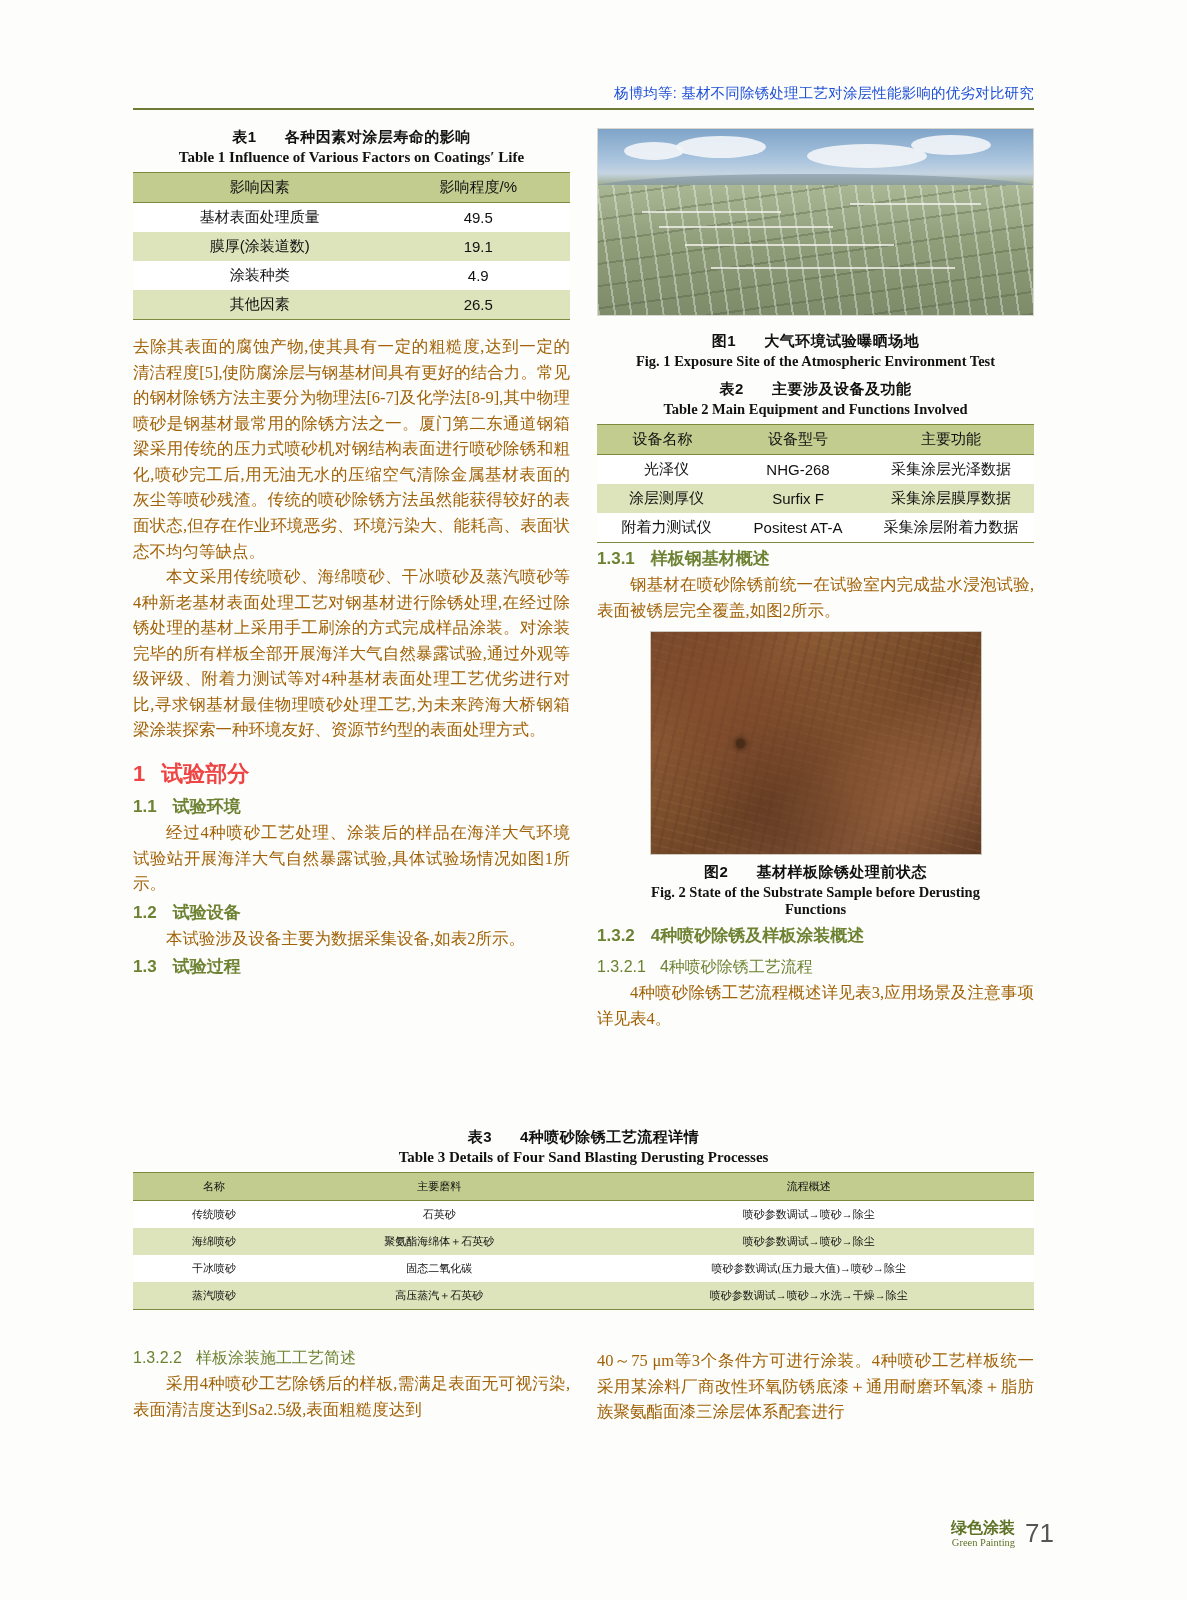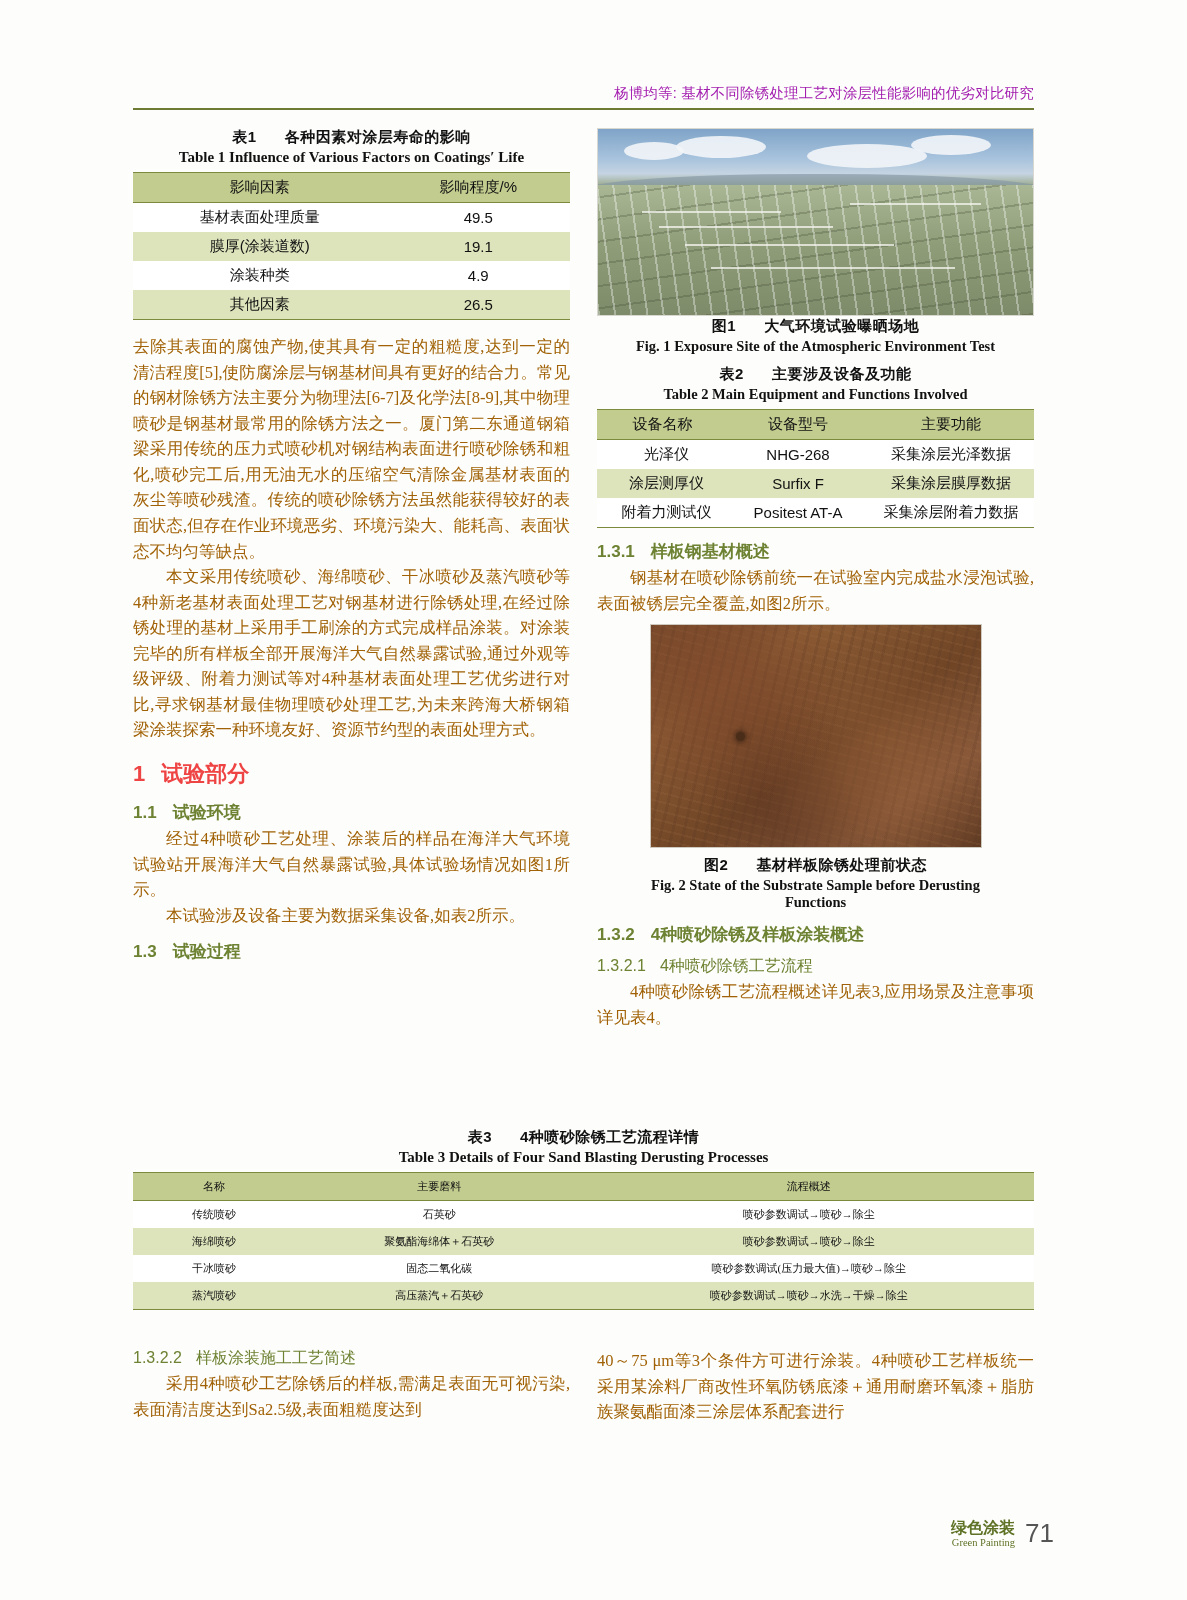--- a/index.html
+++ b/index.html
@@ -24,21 +24,21 @@
   }
   
   .runhead {
     position: absolute;
     left: 133px;
     top: 84px;
     width: 901px;
     text-align: right;
     font-size: 14.5px;
     font-family: "Liberation Sans", sans-serif;
-    color: #a21caf;
+    color: #1d4ed8;
     letter-spacing: 0.2px;
   }
   .runhead-rule {
     position: absolute;
     left: 133px;
     top: 108px;
     width: 901px;
     height: 1.6px;
     background: #6d7b34;
   }
@@ -111,21 +111,21 @@
     font-size: 22px;
     font-weight: bold;
     margin: 16px 0 6px 0;
   }
   h2.sec .num { margin-right: 16px; }
   h3.sub {
     font-family: "Liberation Sans", sans-serif;
     color: #6d8232;
     font-size: 17px;
     font-weight: bold;
-    margin: 12px 0 2px 0;
+    margin: 4px 0 2px 0;
   }
   h3.sub .num { margin-right: 16px; }
   h4.subsub {
     font-family: "Liberation Sans", sans-serif;
     color: #6d8232;
     font-size: 16px;
     font-weight: normal;
     margin: 10px 0 2px 0;
   }
   h4.subsub .num { margin-right: 14px; }
@@ -306,20 +306,23 @@
 
     <h2 class="sec">
       <span class="num">1</span><span>试验部分</span>
     </h2>
 
     <h3 class="sub">
       <span class="num">1.1</span><span>试验环境</span>
     </h3>
     <p class="body indent">经过4种喷砂工艺处理、涂装后的样品在海洋大气环境试验站开展海洋大气自然暴露试验,具体试验场情况如图1所示。</p>
 
+    <h3 class="sub">
+      <span class="num">1.2</span><span>试验设备</span>
+    </h3>
     <p class="body indent">本试验涉及设备主要为数据采集设备,如表2所示。</p>
 
     <h3 class="sub">
       <span class="num">1.3</span><span>试验过程</span>
     </h3>
   </div>
 
   <div class="col col-right">
 
     <div class="fig-img fig1">
@@ -329,21 +332,21 @@
       <div class="cloud" style="left:72%; top:3%;  width:80px; height:20px;"></div>
       <div class="hill"></div>
       <div class="ground"></div>
       <div class="rack" style="left:10%; top:44%; width:32%; height:2px;"></div>
       <div class="rack" style="left:14%; top:52%; width:40%; height:2px;"></div>
       <div class="rack" style="left:20%; top:62%; width:48%; height:2px;"></div>
       <div class="rack" style="left:26%; top:74%; width:56%; height:2px;"></div>
       <div class="rack" style="left:58%; top:40%; width:30%; height:2px;"></div>
     </div>
 
-    <div class="cn-cap" style="margin-top:1px">
+    <div class="cn-cap" style="margin-top:16px">
       <span>图1</span>
       &nbsp;&nbsp;&nbsp;&nbsp;
       <span>大气环境试验曝晒场地</span>
     </div>
     <div class="en-cap small">Fig. 1   Exposure Site of the Atmospheric Environment Test</div>
 
     <div class="cn-cap" style="margin-top:10px">
       <span>表2</span>
       &nbsp;&nbsp;&nbsp;&nbsp;
       <span>主要涉及设备及功能</span>

